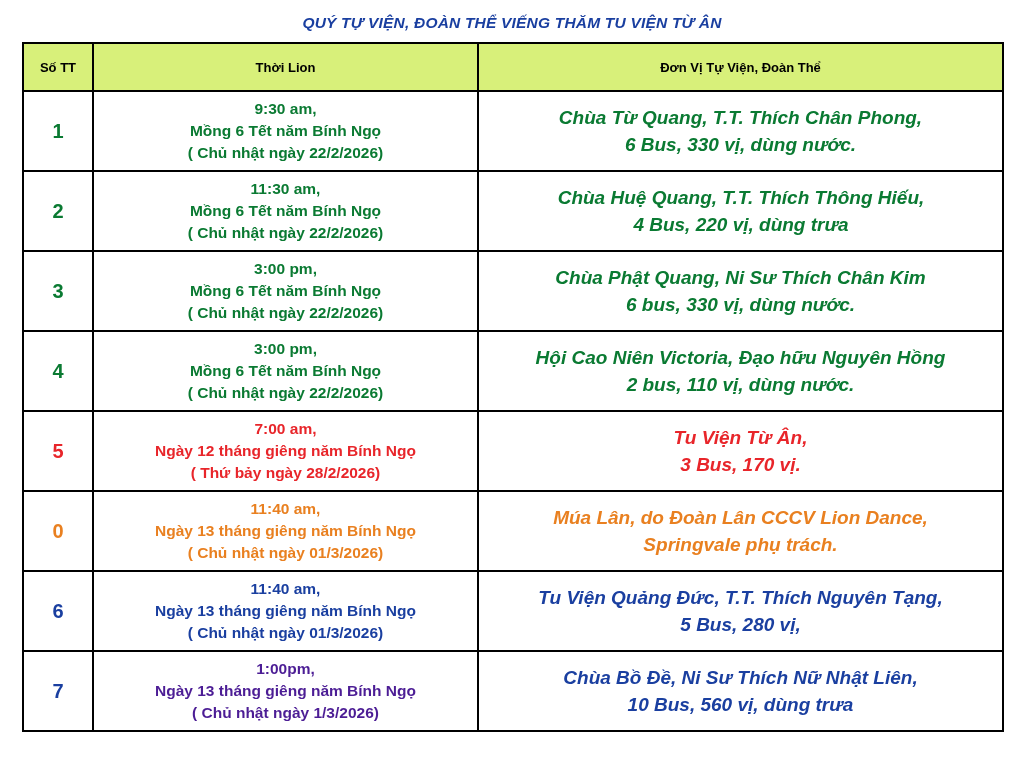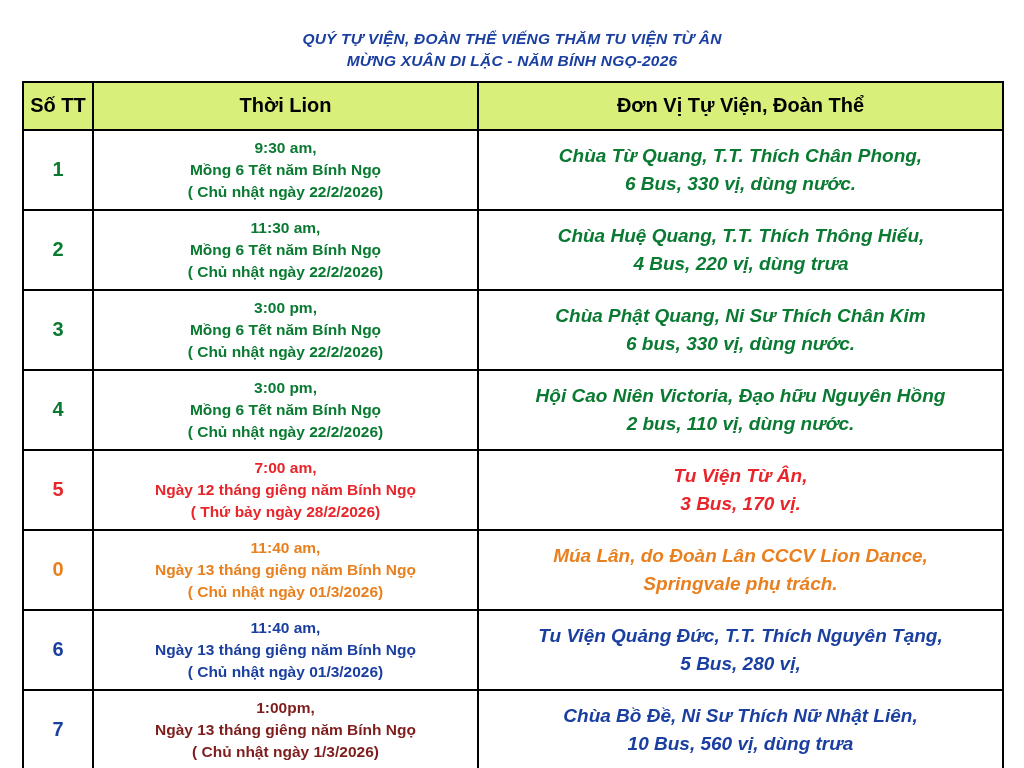--- a/index.html
+++ b/index.html
@@ -15,21 +15,21 @@
   }
   .page {
     width: 1024px;
     height: 768px;
     box-sizing: border-box;
     padding: 8px 22px 0 22px;
     position: relative;
   }
   .title-block {
     text-align: center;
-    margin: 20px 0 8px 0;
+    margin: 4px 0 8px 0;
   }
   .title-line {
     font-weight: bold;
     font-style: italic;
     color: #1a3fa0;
     font-size: 15.5px;
     letter-spacing: 0.2px;
     line-height: 1.45;
   }
   table.schedule {
@@ -41,21 +41,21 @@
   table.schedule th,
   table.schedule td {
     border: 2px solid #000000;
     vertical-align: middle;
     text-align: center;
     padding: 4px 6px;
   }
   thead th {
     background: #d8f07a;
     font-weight: bold;
-    font-size: 20px;
+    font-size: 13px;
     color: #000000;
     height: 38px;
     padding: 5px 4px;
   }
   col.c-num { width: 70px; }
   col.c-time { width: 385px; }
   col.c-unit { width: 525px; }
 
   td.num {
     font-weight: bold;
@@ -75,21 +75,20 @@
   tbody tr { height: 80px; }
   .line { display: block; }
 </style>
 </head>
 <body>
 
 <div class="page">
 
   <div class="title-block">
     <div class="title-line" style="color: rgb(26, 63, 160);">QUÝ TỰ VIỆN, ĐOÀN THỂ VIẾNG THĂM TU VIỆN TỪ ÂN</div>
-    <div class="title-line" style="color: rgb(26, 63, 160);">MỪNG XUÂN DI LẶC - NĂM BÍNH NGỌ-2026</div>
   </div>
 
   <table class="schedule">
     <colgroup>
       <col class="c-num">
       <col class="c-time">
       <col class="c-unit">
     </colgroup>
     <thead>
       <tr>
@@ -178,21 +177,21 @@
             <span class="line">Ngày 13 tháng giêng năm Bính Ngọ</span>
             <span class="line">( Chủ nhật ngày 01/3/2026)</span>
           </td>
           <td class="unit" style="color: rgb(26, 63, 160);">
             <span class="line">Tu Viện Quảng Đức, T.T. Thích Nguyên Tạng,</span>
             <span class="line">5 Bus, 280 vị,</span>
           </td>
         </tr>
         <tr>
           <td class="num" style="color: rgb(26, 63, 160);">7</td>
-          <td class="time" style="color: #7f1d1d;">
+          <td class="time" style="color: #4c1d95;">
             <span class="line">1:00pm,</span>
             <span class="line">Ngày 13 tháng giêng năm Bính Ngọ</span>
             <span class="line">( Chủ nhật ngày 1/3/2026)</span>
           </td>
           <td class="unit" style="color: rgb(26, 63, 160); margin-top: 34px;">
             <span class="line">Chùa Bồ Đề, Ni Sư Thích Nữ Nhật Liên,</span>
             <span class="line">10 Bus, 560 vị, dùng trưa</span>
           </td>
         </tr>
       </tbody>

